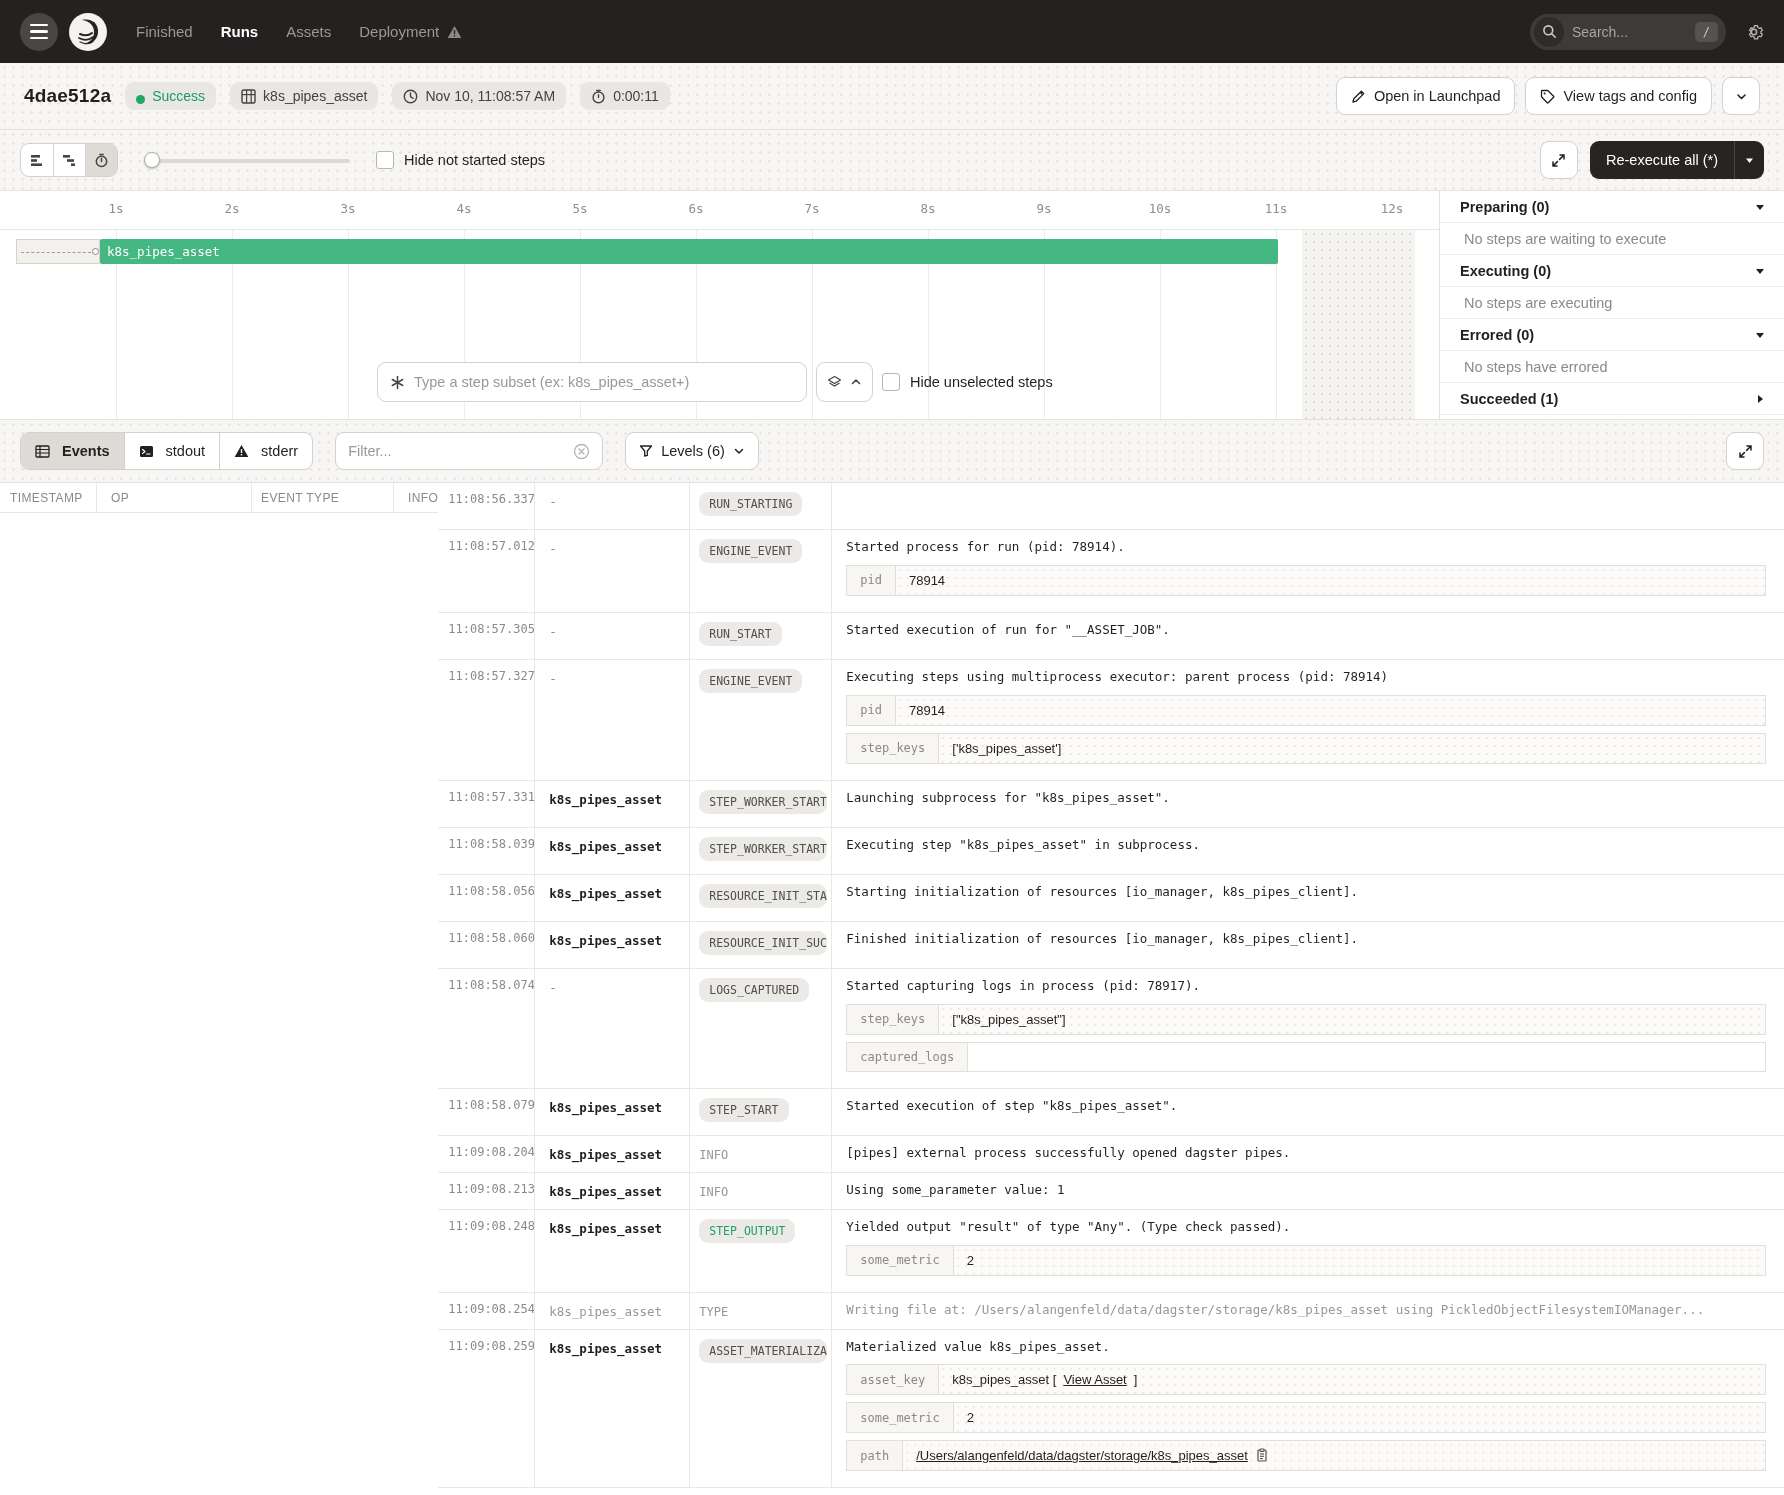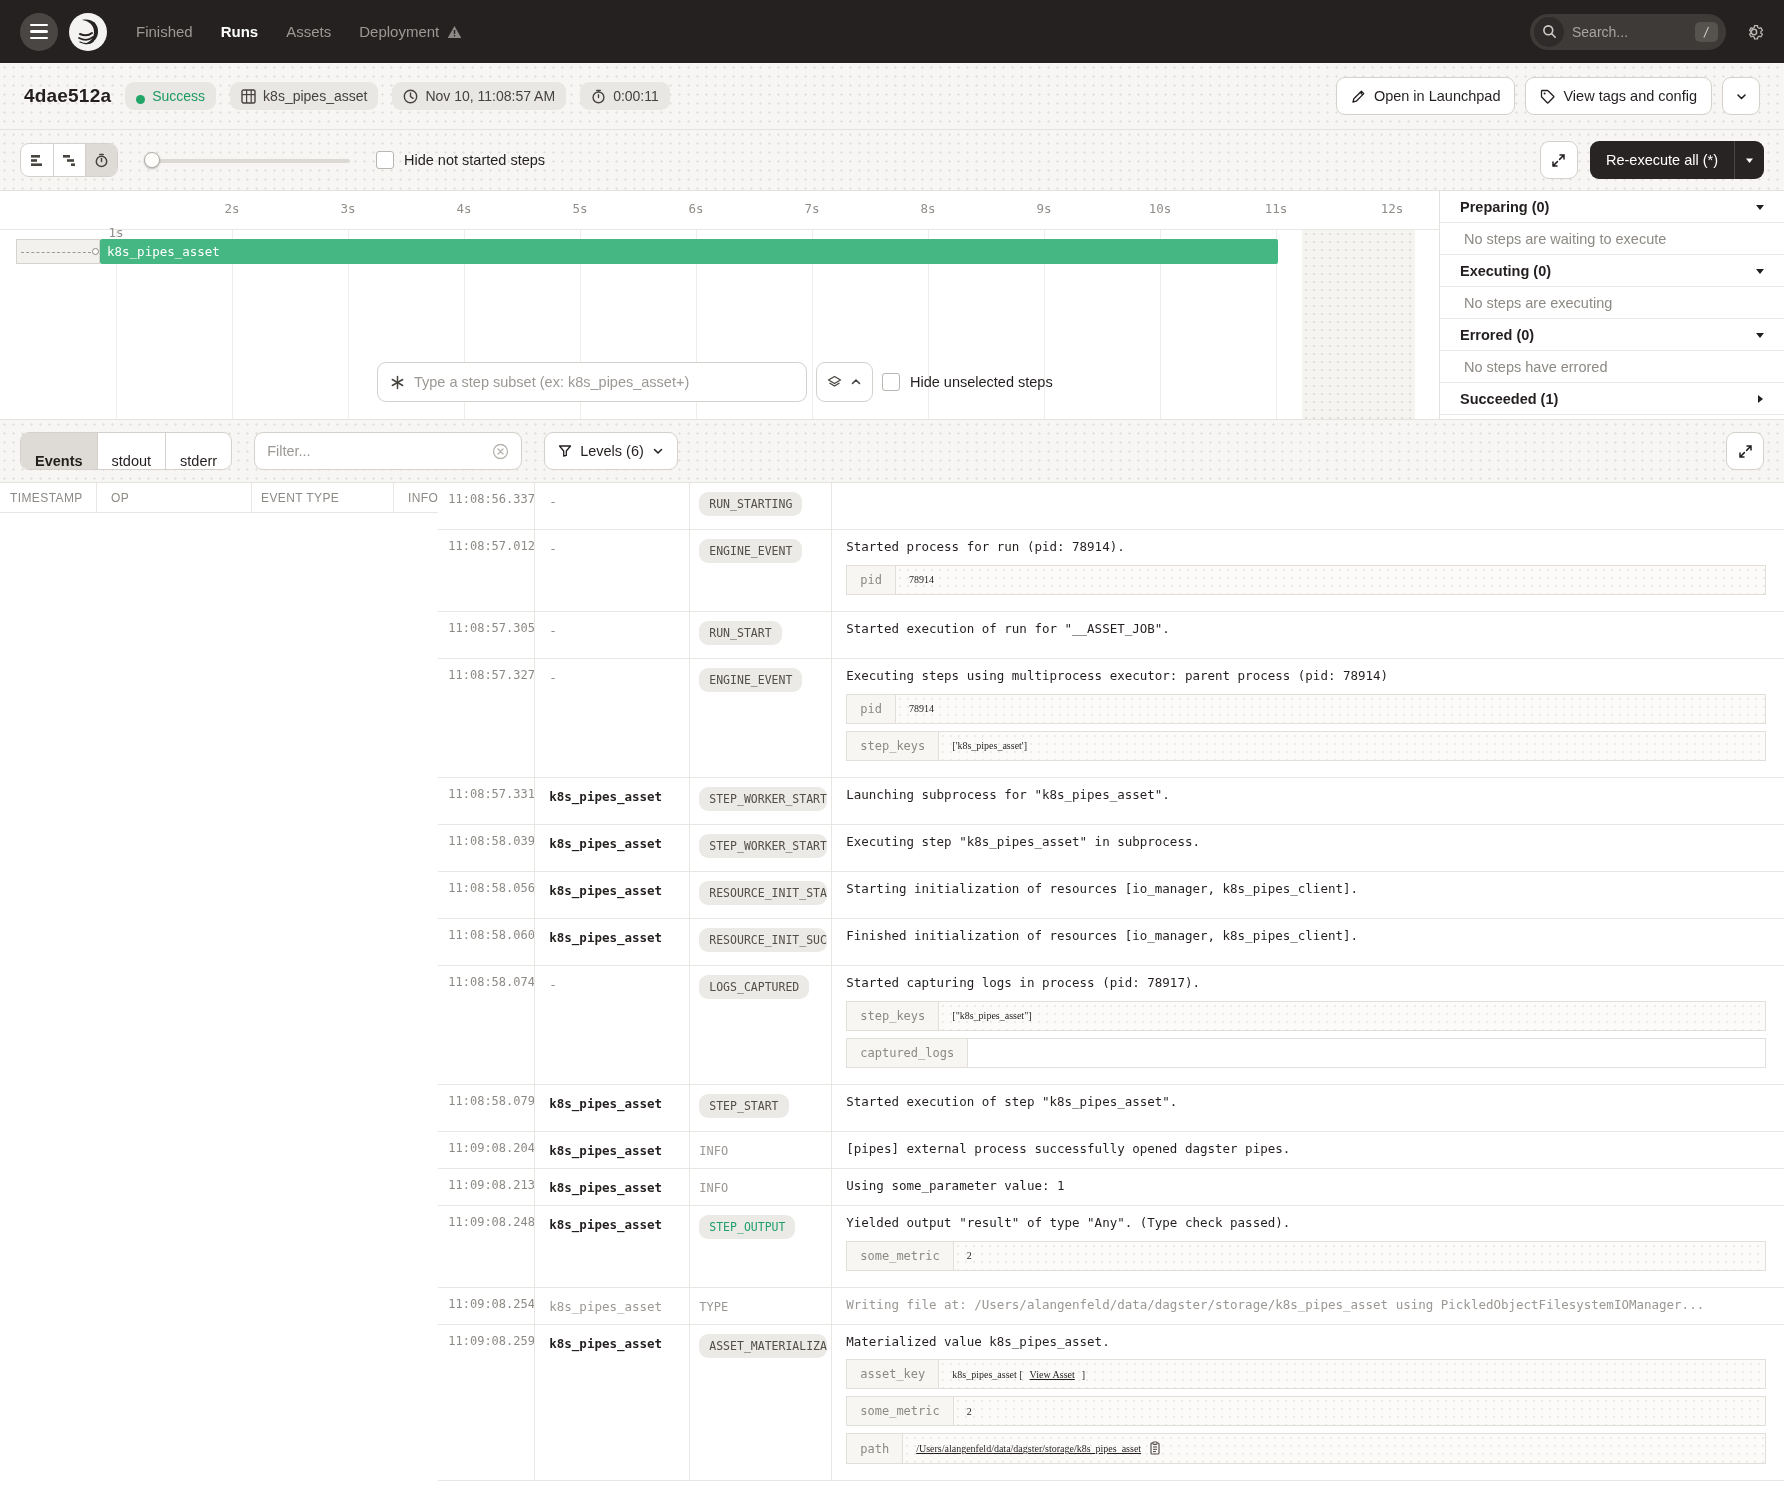--- a/index.html
+++ b/index.html
@@ -83,22 +83,22 @@
   
   .steps-panel { flex:1; background:#fff; display:flex; flex-direction:column; }
   .sp-row { height:32px; display:flex; align-items:center; padding:0 18px 0 20px; border-bottom:1px solid #eceae6; flex:none; }
   .sp-row.hdr { font-weight:700; font-size:14.5px; cursor:pointer; }
   .sp-row.hdr .caret { margin-left:auto; color:#231f1e; display:flex; }
   .sp-row.empty { color:#8d8a85; font-size:14.5px; padding-left:24px; }
 
   
   .events-toolbar { height:62px; display:flex; align-items:center; padding:0 20px; gap:22px; flex:none; }
   .etabs { display:flex; border:1px solid #d4d1cc; border-radius:9px; overflow:hidden; background:#fff; }
-  .etab { height:36px; display:flex; align-items:center; gap:20px; padding:0 14px; font-size:14.5px; cursor:pointer;
-          border-left:1px solid #d4d1cc; color:#231f1e;flex-direction:column; }
+  .etab { height:36px; display:flex; align-items:center; gap:12px; padding:0 14px; font-size:14.5px; cursor:pointer;
+          border-left:1px solid #d4d1cc; color:#231f1e; }
   .etab:first-child { border-left:none; }
   .etab.active { background:#dedbd6; font-weight:600; }
   .filter-input { width:268px; height:38px; background:#fff; border:1px solid #d4d1cc; border-radius:9px;
                   display:flex; align-items:center; padding:0 12px; }
   .filter-input .ph { color:#9c9894; font-size:14.5px; flex:1; }
   .levels-btn { height:38px; background:#fff; border:1px solid #d4d1cc; border-radius:9px; display:flex;
                 align-items:center; gap:8px; padding:0 13px; font-size:14.5px; cursor:pointer; }
   .et-right { margin-left:auto; display:flex; }
 
   
@@ -120,21 +120,21 @@
                  background:#eceae6; border-radius:9px; padding:5px 10px; max-width:128px; overflow:hidden;
                  white-space:nowrap; }
   .etype-badge.green { color:#1f9f6a; }
   .etype-plain { font-family:"DejaVu Sans Mono", monospace; font-size:12px; color:#9b9793; padding-top:2px; display:inline-block; }
   .info-text { font-size:12.5px; line-height:1.35; }
   .erow.muted .op, .erow.muted .info-text { color:#9b9793; font-weight:400; }
   .metas { margin:9px 18px 2px 0; }
   .meta-box { display:flex; border:1px solid #e2dfdb; margin-bottom:7px; align-items:stretch; }
   .meta-key { font-family:"DejaVu Sans Mono", monospace; font-size:12px; color:#8d8a85; padding:7px 13px;
               border-right:1px solid #e2dfdb; background:#f7f6f3; white-space:nowrap; display:flex; align-items:center; }
-  .meta-val { flex:1; font-family:Liberation Serif, serif; font-size:10px; color:#231f1e; padding:7px 13px;
+  .meta-val { flex:1; font-family:Liberation Sans, sans-serif; font-size:13px; color:#231f1e; padding:7px 13px;
               background-color:#fcfbf9; background-image:radial-gradient(#edebe7 1px, transparent 1.1px);
               background-size:8px 8px; display:flex; align-items:center; gap:7px; }
   .meta-val a { color:#231f1e; text-decoration:underline; cursor:pointer; }
   svg { display:block; }
 </style>
 </head>
 <body>
 
 <div class="app">
 
@@ -293,21 +293,21 @@
               <path d="M2 3.5h7L5.5 8z" fill="#fff"></path>
             </svg>
         </span>
       </div>
     </div>
   </div>
 
   <div class="gantt-wrap">
     <div class="gantt">
       <div class="axis">
-          <span class="tick-label mono" style="left: 116px; margin-top: 24px;">1s</span>
+          <span class="tick-label mono" style="left: 116px;">1s</span>
           <span class="tick-label mono" style="left: 232px;">2s</span>
           <span class="tick-label mono" style="left: 348px;">3s</span>
           <span class="tick-label mono" style="left: 464px;">4s</span>
           <span class="tick-label mono" style="left: 580px;">5s</span>
           <span class="tick-label mono" style="left: 696px;">6s</span>
           <span class="tick-label mono" style="left: 812px;">7s</span>
           <span class="tick-label mono" style="left: 928px;">8s</span>
           <span class="tick-label mono" style="left: 1044px;">9s</span>
           <span class="tick-label mono" style="left: 1160px;">10s</span>
           <span class="tick-label mono" style="left: 1276px;">11s</span>

